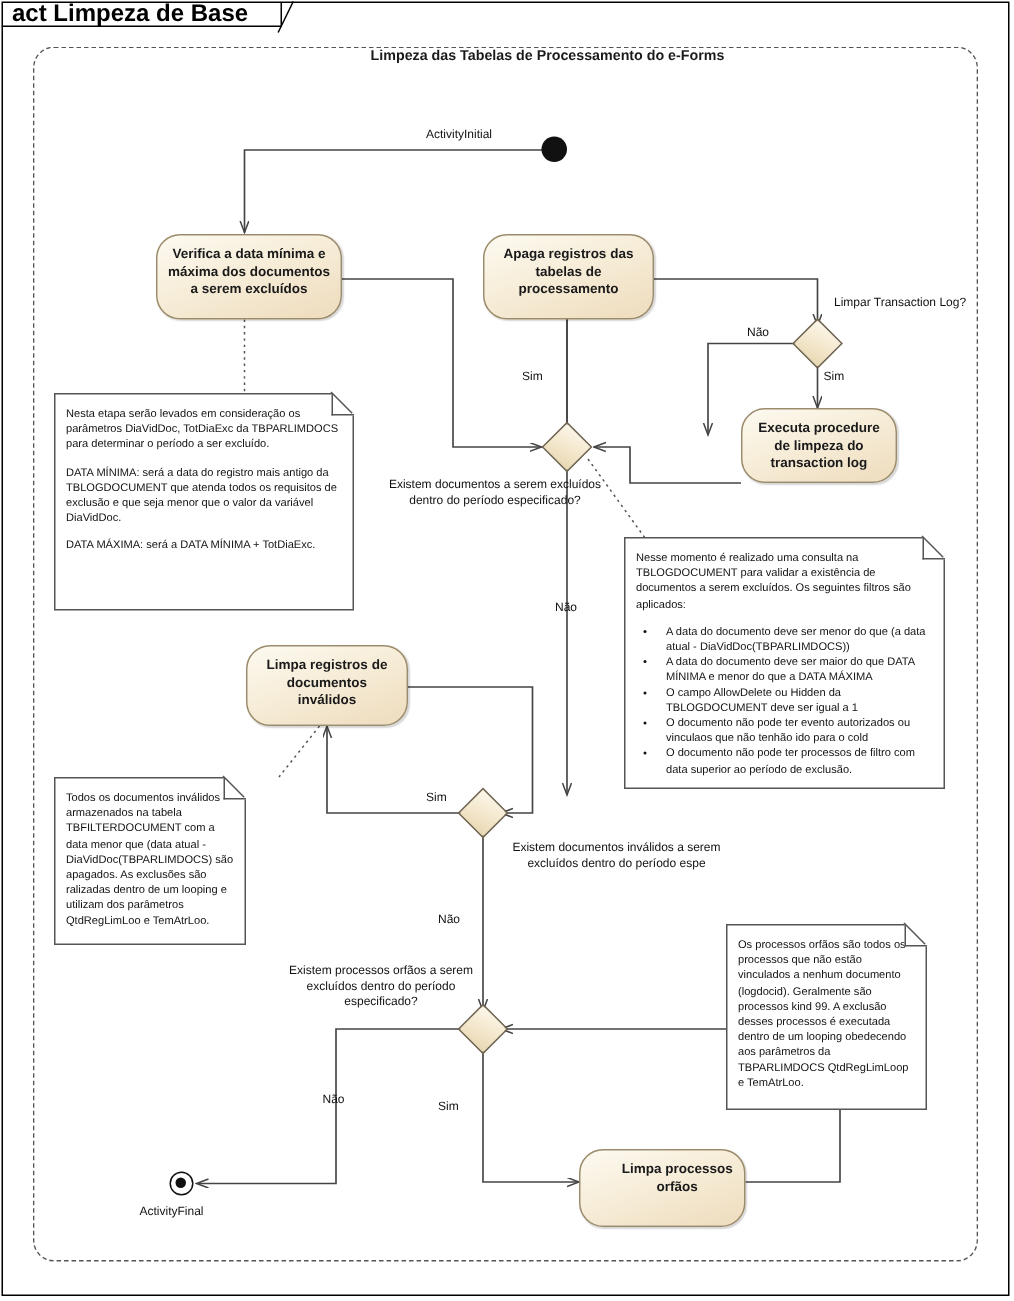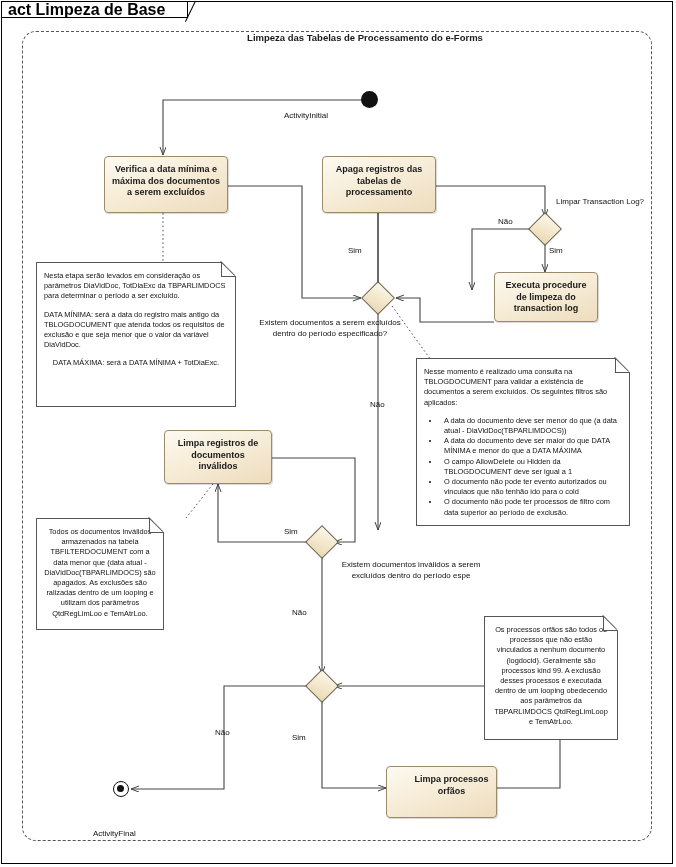--- a/index.html
+++ b/index.html
@@ -74,21 +74,21 @@
     text-align: center;
     font-size: 9.5px;
     font-weight: bold;
     color: #1a1a1a;
     margin-left: 27px;
   }
   
   .action {
     position: absolute;
     border: 1px solid #9b8b6a;
-    border-radius: 4px;
+    border-radius: 16px;
     background: linear-gradient(160deg, #fdfaf1 0%, #f7eeda 42%, #eedcbd 100%);
     box-sizing: border-box;
     display: flex;
     align-items: flex-start;
     justify-content: center;
     text-align: center;
     font-size: 9px;
     font-weight: bold;
     color: #1a1a1a;
     line-height: 11.5px;
@@ -132,21 +132,21 @@
     position: absolute;
     left: -1px;
     top: -1px;
     width: 20px;
     height: 1px;
     background: #555555;
     transform: rotate(45deg);
     transform-origin: left top;
   }
   .note p { margin: 0 0 8px 0; }
-  .note p:last-child { margin-bottom: 0; text-align: center; }
+  .note p:last-child { margin-bottom: 0; }
   .note ul {
     margin: 0;
     padding-left: 16px;
     list-style: disc;
   }
   .note li { margin: 0 0 0 0; padding-left: 4px; }
   
   .edge-label {
     position: absolute;
     font-size: 8px;
@@ -183,21 +183,20 @@
     width: 7px;
     height: 7px;
     border-radius: 50%;
     background: #111111;
   }
   .node-label {
     position: absolute;
     font-size: 8px;
     color: #111111;
     white-space: nowrap;
-    margin-top: 26px;
   }
   svg.edges {
     position: absolute;
     left: 0;
     top: 0;
     width: 676px;
     height: 867px;
     pointer-events: none;
   }
 </style>
@@ -317,20 +316,21 @@
   <div class="edge-label" style="left:284px; top:527px;">Sim</div>
   <div class="edge-label" style="left:292px; top:608px;">Não</div>
   <div class="edge-label multiline" style="left:336px; top:560px; width:150px;">Existem documentos inválidos a serem excluídos dentro do período espe</div>
 
   <div class="note" style="left:36px; top:518px; width:128px; height:112px;">
     <div class="fold"></div>
     <p>Todos os documentos inválidos armazenados na tabela TBFILTERDOCUMENT com a data menor que (data atual - DiaVidDoc(TBPARLIMDOCS) são apagados. As exclusões são ralizadas dentro de um looping e utilizam dos parâmetros QtdRegLimLoo e TemAtrLoo.</p>
   </div>
 
   <div class="diamond" style="left:310px; top:674px;"></div>
+  <div class="edge-label multiline" style="left:180px; top:642px; width:148px;">Existem processos orfãos a serem excluídos dentro do período especificado?</div>
   <div class="edge-label" style="left:215px; top:728px;">Não</div>
   <div class="edge-label" style="left:292px; top:733px;">Sim</div>
 
   <div class="note" style="left:484px; top:616px; width:134px; height:124px;">
     <div class="fold"></div>
     <p>Os processos orfãos são todos os processos que não estão vinculados a nenhum documento (logdocid). Geralmente são processos kind 99. A exclusão desses processos é executada dentro de um looping obedecendo aos parâmetros da TBPARLIMDOCS QtdRegLimLoop e TemAtrLoo.</p>
   </div>
 
   <div class="action" style="left:386px; top:766px; width:111px; height:52px;padding-left:26px;">
     <span>Limpa processos orfãos</span>

